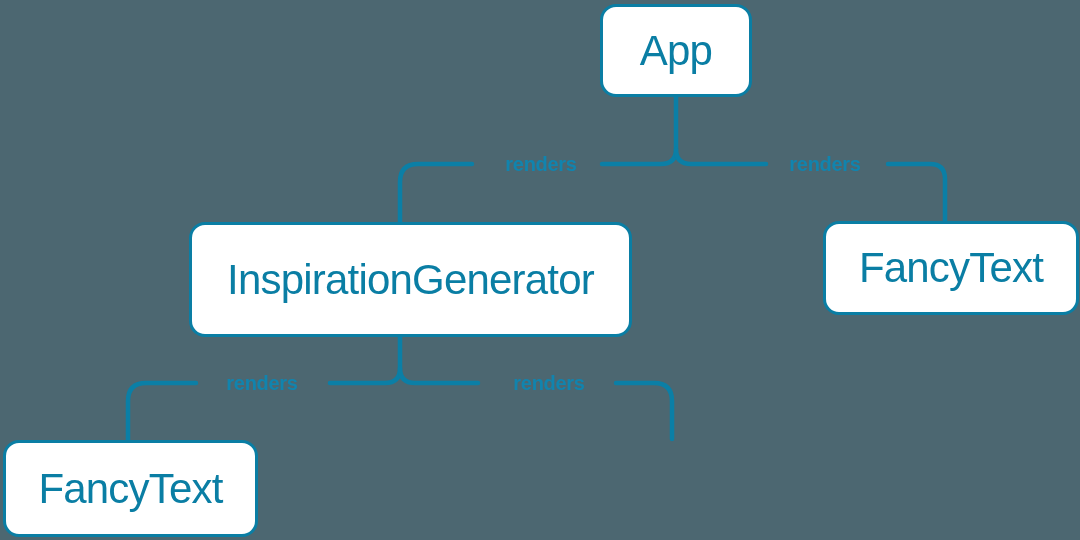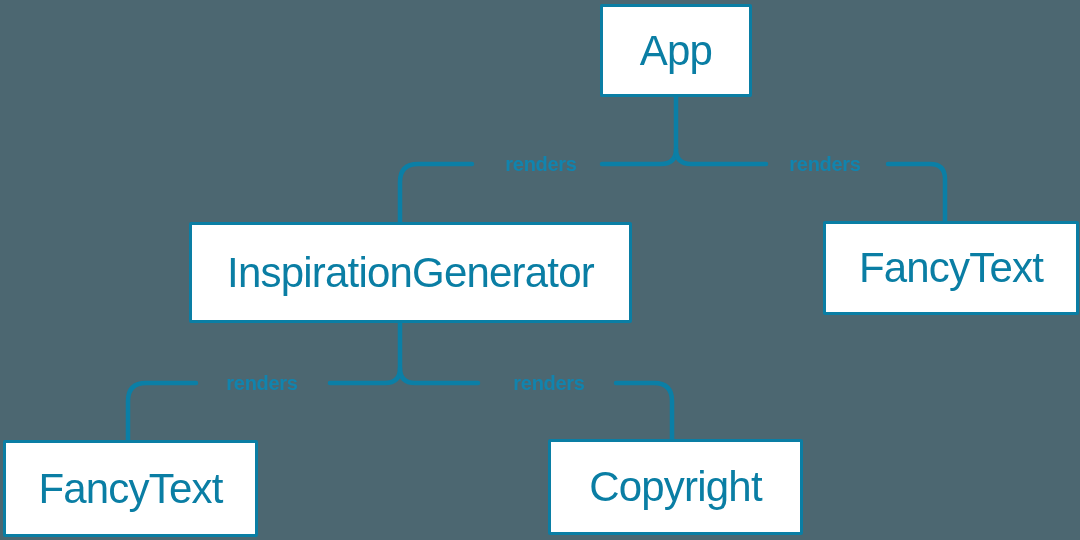--- a/index.html
+++ b/index.html
@@ -25,34 +25,34 @@
   .edges-svg path {
     fill: none;
     stroke: #0B7FA6;
     stroke-width: 4.5;
     stroke-linecap: round;
   }
   .node {
     position: absolute;
     background: #FFFFFF;
     border: 3.5px solid #0A7EA4;
-    border-radius: 2px;
+    border-radius: 16px;
     box-sizing: border-box;
     display: flex;
     align-items: center;
     justify-content: center;
     color: #0A7EA4;
     font-size: 42px;
     font-weight: 500;
     letter-spacing: -0.8px;
     white-space: nowrap;
     line-height: 1;
   }
   .node-app            { left: 600px; top: 4px;   width: 152px; height: 93px; }
-  .node-inspiration    { left: 189px; top: 222px; width: 443px; height: 101px; }
+  .node-inspiration    { left: 189px; top: 222px; width: 443px; height: 115px; }
   .node-fancy-top      { left: 823px; top: 221px; width: 256px; height: 94px; }
   .node-fancy-bottom   { left: 3px;   top: 440px; width: 255px; height: 97px; }
   .node-copyright      { left: 548px; top: 439px; width: 255px; height: 96px; }
   .edge-label {
     position: absolute;
     transform: translate(-50%, -50%);
     color: #1184AE;
     font-size: 20px;
     font-weight: 700;
     letter-spacing: -0.3px;
@@ -81,21 +81,20 @@
   </svg>
 
   <div class="node node-app">App</div>
 
   <div class="node node-inspiration">InspirationGenerator</div>
 
   <div class="node node-fancy-top">FancyText</div>
 
   <div class="node node-fancy-bottom">FancyText</div>
 
-  <div class="node node-copyright">Copyright</div>
 
   <span class="edge-label edge-label-1">renders</span>
 
   <span class="edge-label edge-label-2">renders</span>
 
   <span class="edge-label edge-label-3">renders</span>
 
   <span class="edge-label edge-label-4">renders</span>
 
 </div>

